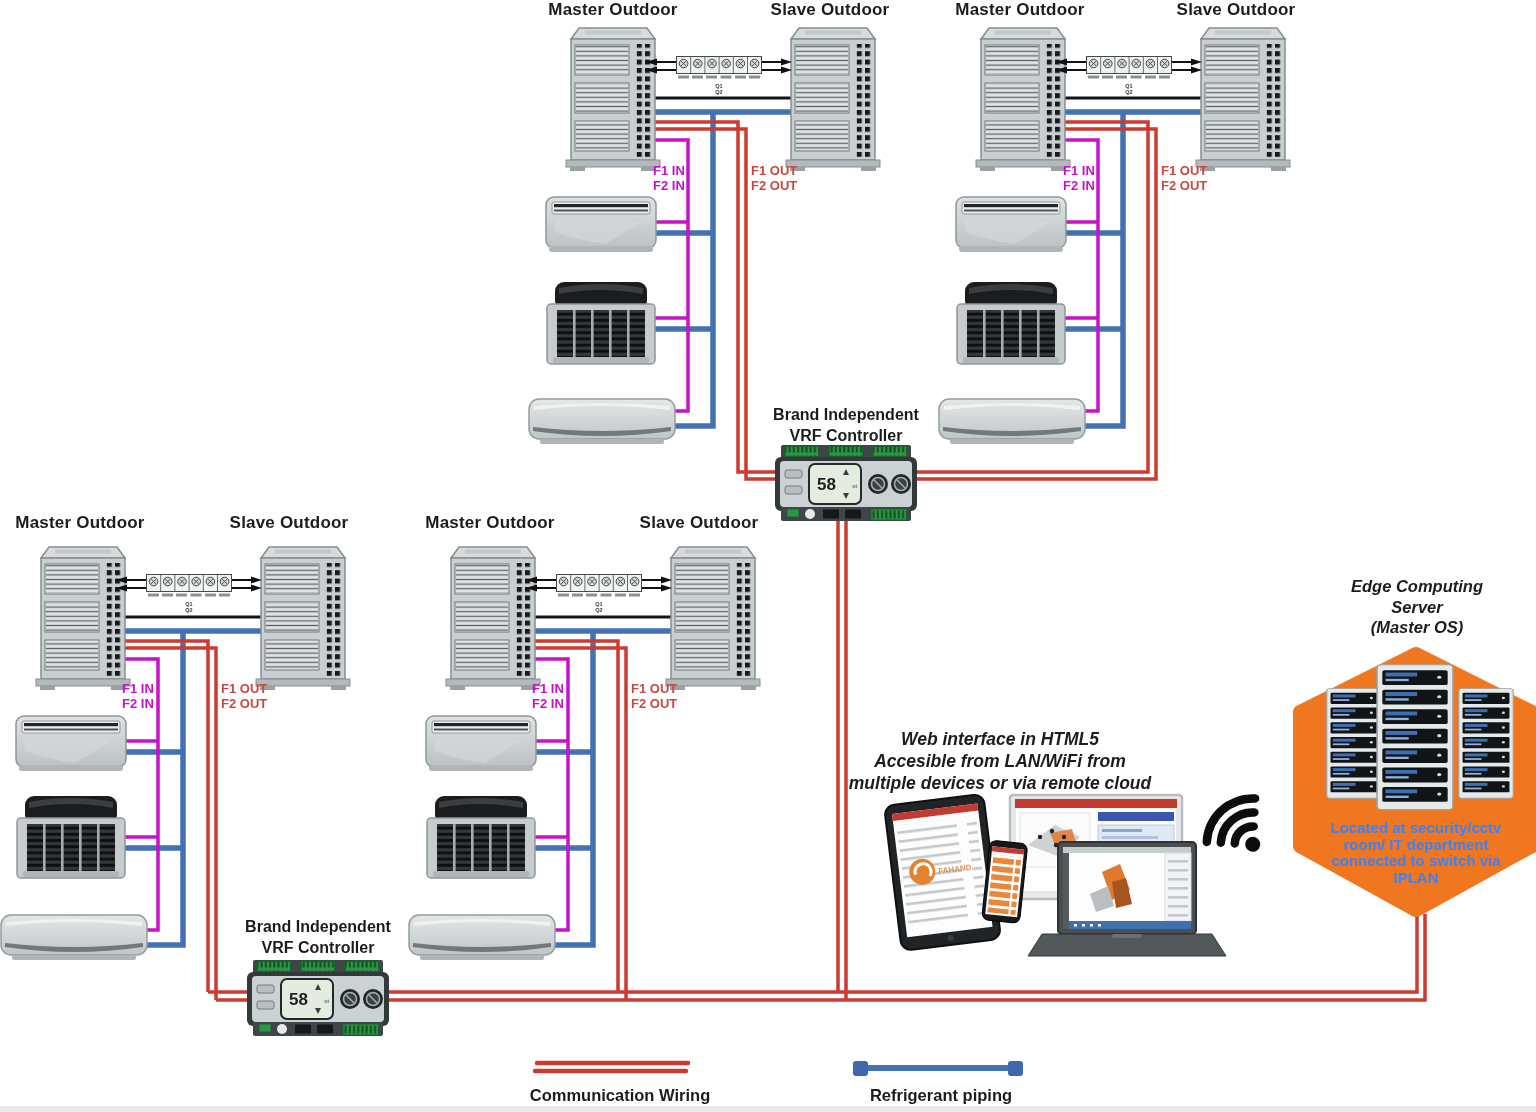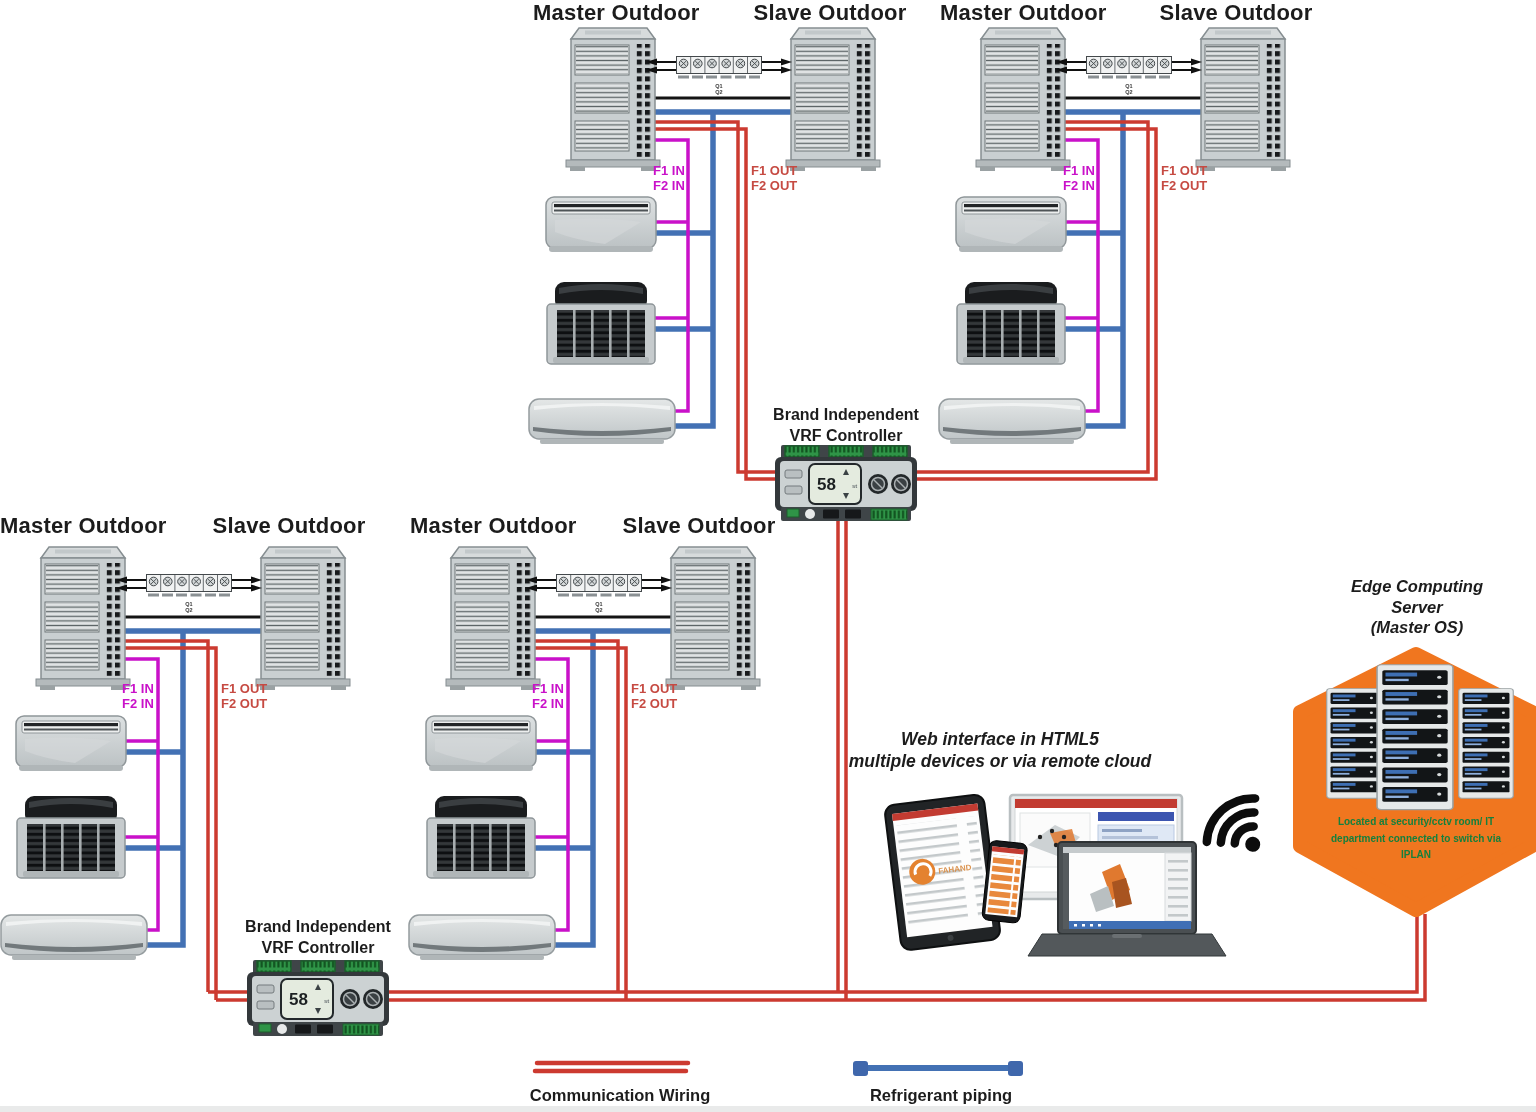--- a/index.html
+++ b/index.html
@@ -1,27 +1,27 @@
 <!DOCTYPE html>
 <html style="--com: #cc3a30; --ref: #4371b4; --fin: #c911c9; --blk: #141414; --hex: #f0761f; --fout: #c64a42; --fintxt: #c911c9; --head: #1c1c1c;"><head>
 <meta charset="utf-8">
 <style>
   html,body{margin:0;padding:0;background:#ffffff;}
   #stage{position:relative;width:1536px;height:1112px;background:#ffffff;overflow:hidden;
          font-family:"Liberation Sans",sans-serif;}
   svg{position:absolute;left:0;top:0;}
   .lbl{position:absolute;font-weight:bold;color:var(--head,#1c1c1c);text-align:center;white-space:nowrap;}
-  .unit-lbl{font-size:22px;letter-spacing:.2px;}
+  .unit-lbl{font-size:17px;letter-spacing:.2px;}
   .fin,.fout{font-size:13px;line-height:14.5px;text-align:left;font-weight:bold;}
   .fin{color:var(--fintxt,#c911c9);text-align:right;}
   .fout{color:var(--fout,#c64a42);}
   .ctl-lbl{font-size:16px;line-height:21px;}
   .web-lbl{font-style:italic;font-size:17.5px;line-height:22px;}
   .edge-title{font-style:italic;font-size:16.5px;line-height:20.5px;}
-  .located{font-size:10px;line-height:16.5px;color:#15803d;white-space:normal;}
+  .located{font-size:15px;line-height:16.5px;color:#3b82f6;white-space:normal;margin-top:6px;}
   .rs-lbl{font-size:18px;}
   .legend-lbl{font-size:16.5px;}
   .qlbl{font-size:5.5px;line-height:6px;color:#3a3a3a;letter-spacing:0;}
   .w-com{stroke:var(--com,#cc3a30);stroke-width:3.5;fill:none;}
   .w-ref{stroke:var(--ref,#4371b4);stroke-width:5.5;fill:none;}
   .w-fin{stroke:var(--fin,#c911c9);stroke-width:3.5;fill:none;}
   .w-blk{stroke:var(--blk,#141414);stroke-width:3;fill:none;}
   .hexpoly{fill:var(--hex,#f0761f);stroke:var(--hex,#f0761f);stroke-width:14;stroke-linejoin:round;}
   .bottom-strip{position:absolute;left:0;bottom:0;width:100%;height:6px;background:#e9eaea;}
 </style>
@@ -450,20 +450,21 @@
 
 <div class="lbl edge-title" style="left:1322px;top:576px;width:190px;">
   <div>Edge Computing</div>
   <div>Server</div>
   <div>(Master OS)</div>
 </div>
 <div class="lbl located" style="left:1330px;top:814px;width:172px;">Located at security/cctv room/ IT department connected to switch via IPLAN</div>
 
 <div class="lbl web-lbl" style="left:820px;top:728px;width:360px;">
   <div>Web interface in HTML5</div>
+  <div>Accesible from LAN/WiFi from</div>
   <div>multiple devices or via remote cloud</div>
 </div>
 
 <div class="lbl legend-lbl" style="left:520px;top:1086px;width:200px;">Communication Wiring</div>
 <div class="lbl legend-lbl" style="left:841px;top:1086px;width:200px;">Refrigerant piping</div>
 
 <div class="bottom-strip"></div>
 </div>
 
 </body></html>

